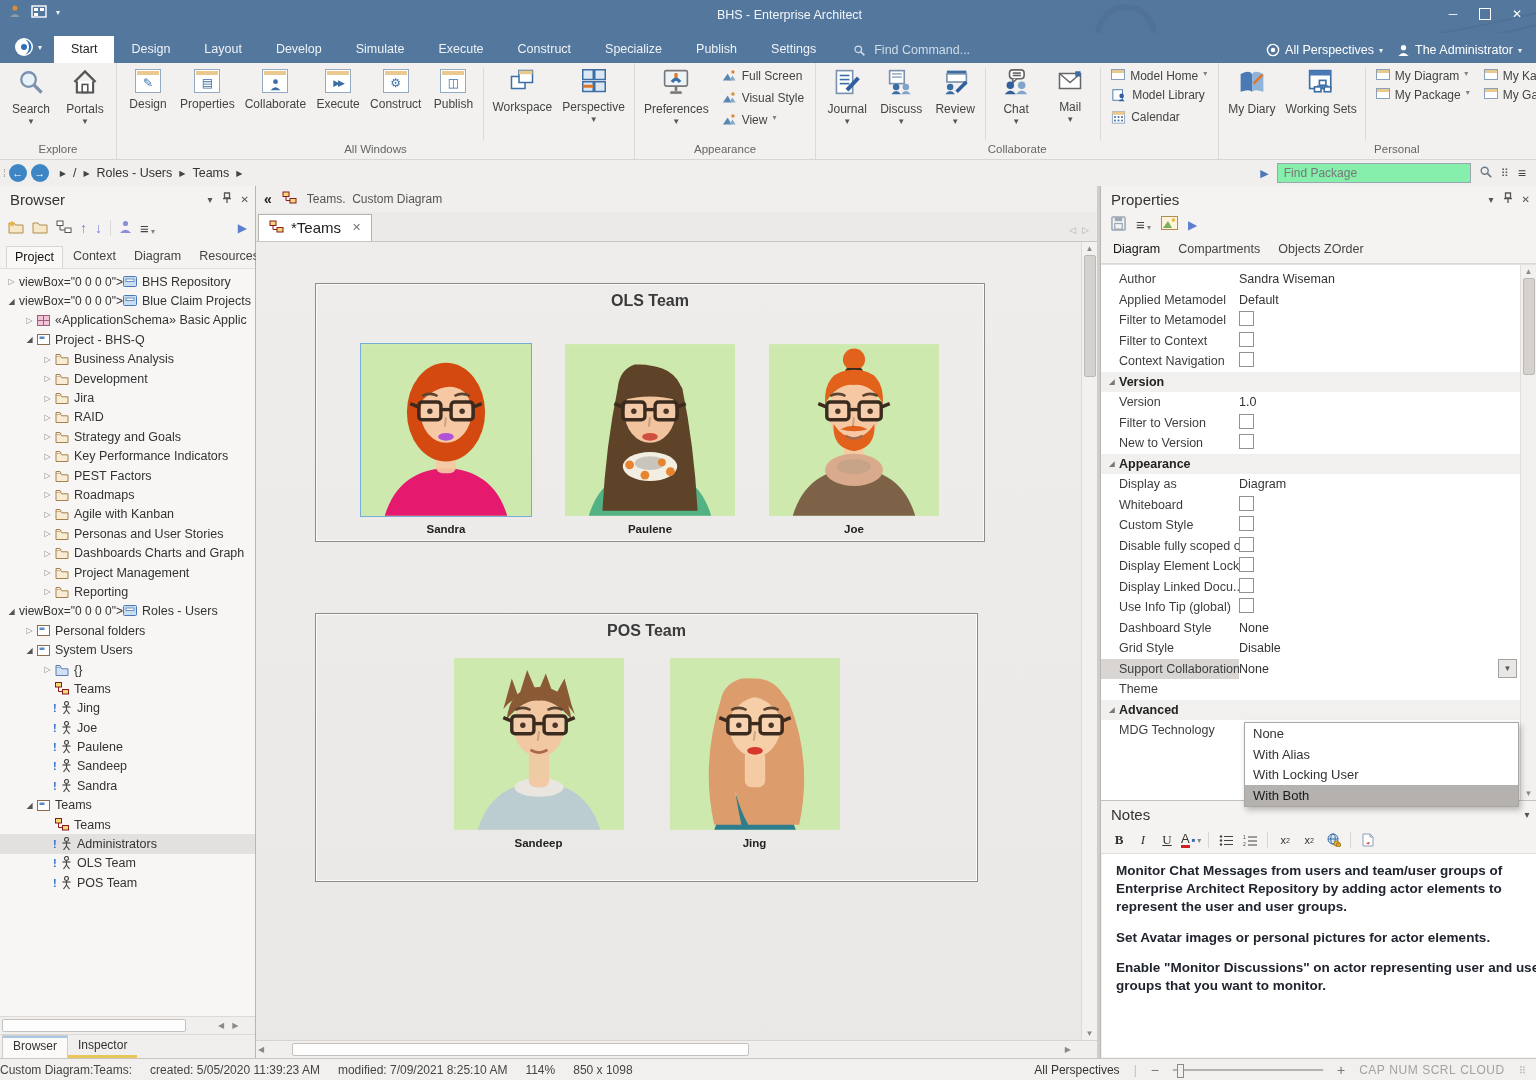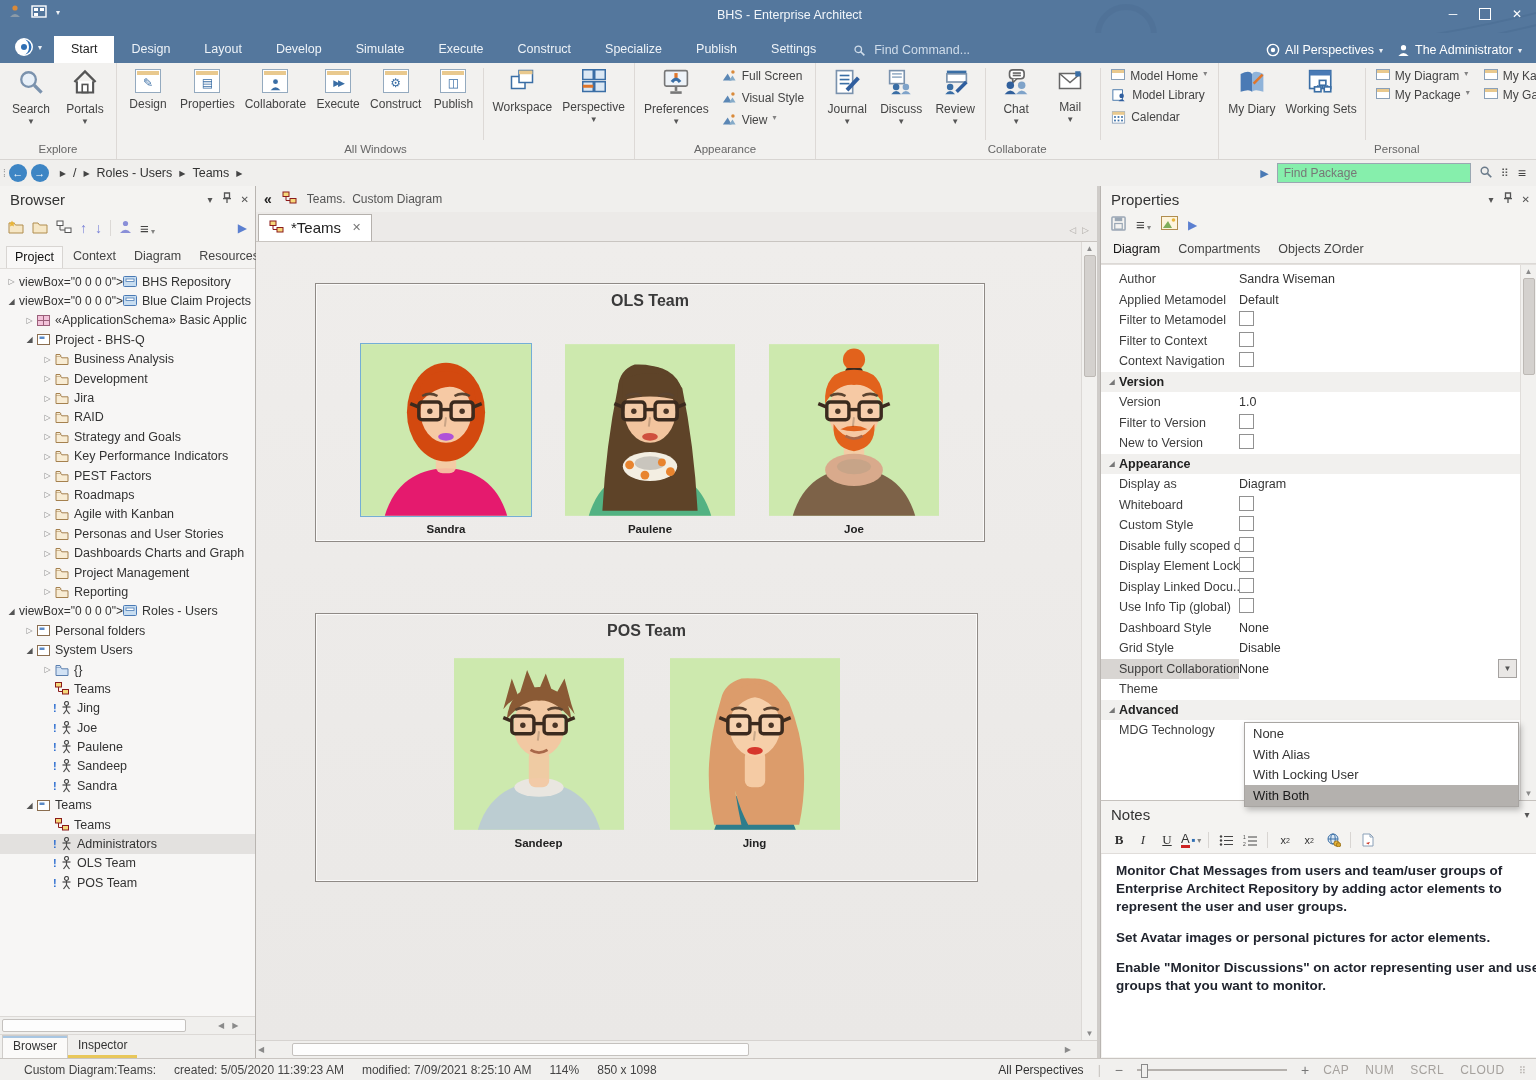--- a/index.html
+++ b/index.html
@@ -116,21 +116,21 @@
   .ddopt.sel{background:#b4b1ae;color:#1a1a1a;}
   
   #notes{left:1100px;top:800px;width:472px;height:258px;background:#f4f3f1;border-left:1px solid #b9b5b1;border-top:1px solid #c5c1bd;box-sizing:border-box;display:flex;flex-direction:column;}
   #notes-toolbar{display:flex;align-items:center;gap:4px;height:26px;padding:0 8px;border-bottom:1px solid #e0ddda;}
   .ntb{min-width:20px;height:20px;display:flex;align-items:center;justify-content:center;color:#333;font-size:13px;}
   .ntb-sep{width:1px;height:16px;background:#d8d5d2;margin:0 3px;}
   #notes-body{flex:1;background:#fff;margin:0 1px 1px;padding:8px 14px;overflow:hidden;}
   #notes-body p{margin:0 0 12px;font-size:13.5px;font-weight:600;color:#20242e;line-height:1.35;}
   
   #statusbar{left:0;top:1058px;width:1536px;height:22px;background:#f1f0ee;border-top:1px solid #c9c5c1;display:flex;align-items:center;font-size:12px;color:#444;}
-  #status-left{display:flex;gap:18px;padding-left:24px;}
+  #status-left{display:flex;gap:18px;padding-left:0;}
   #status-right{margin-left:auto;display:flex;align-items:center;gap:14px;padding-right:10px;color:#555;}
   .sb-toggle{color:#a5a19d;letter-spacing:.5px;}
   .sb-sep{color:#c5c1bd;}
   #zoom-track{width:150px;height:2px;background:#b5b1ad;position:relative;}
   #zoom-thumb{position:absolute;left:4px;top:-5px;width:5px;height:12px;background:#f1f0ee;border:1px solid #8a8a8a;}
 </style>
 </head>
 <body>
 
 <div class="abs" id="titlebar">
@@ -1360,21 +1360,21 @@
       <span>850 x 1098</span>
     </div>
   <div id="status-right">
     <span style="color:#333;">All Perspectives</span>
     <span class="sb-sep">|</span>
     <span style="color:#777;font-size:14px;">−</span>
     <span id="zoom-track">
         <span id="zoom-thumb"></span>
       </span>
     <span style="color:#777;font-size:14px;">+</span>
-    <span id="sb-toggles" style="display:flex;gap:16px;">
+    <span id="sb-toggles" style="display:flex;gap:4px;">
         <span class="sb-toggle">CAP</span>
         <span class="sb-toggle">NUM</span>
         <span class="sb-toggle">SCRL</span>
         <span class="sb-toggle">CLOUD</span>
       </span>
     <span style="color:#b5b1ad;font-size:10px;">⠿</span>
   </div>
 </div>
 
 </body></html>

